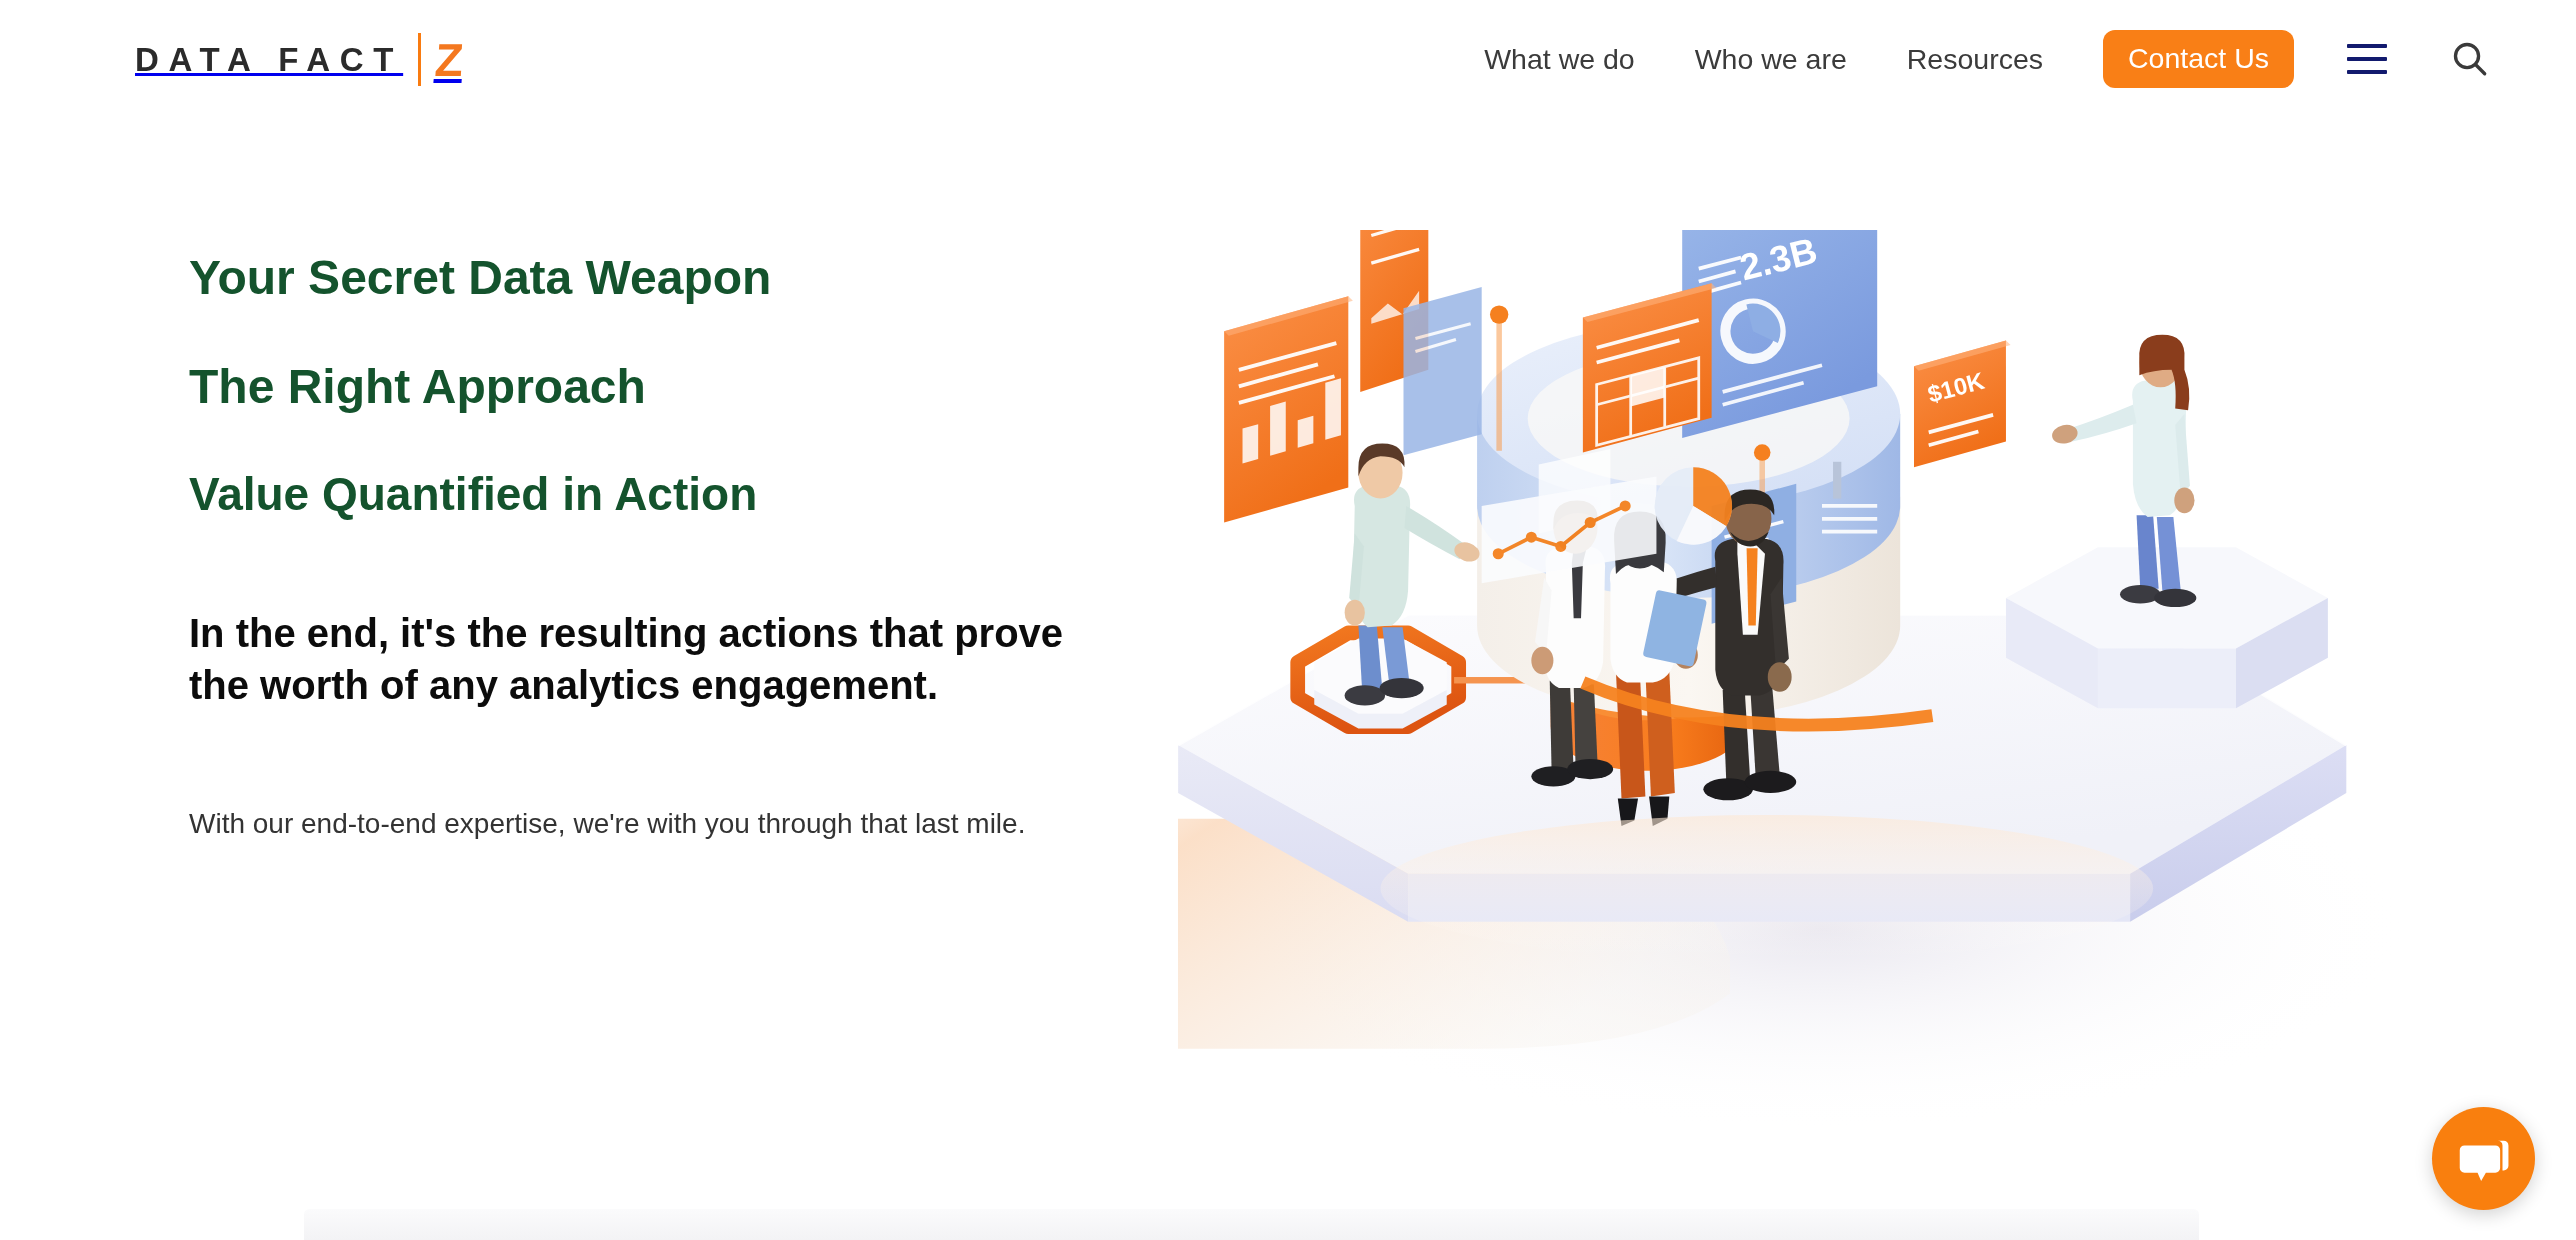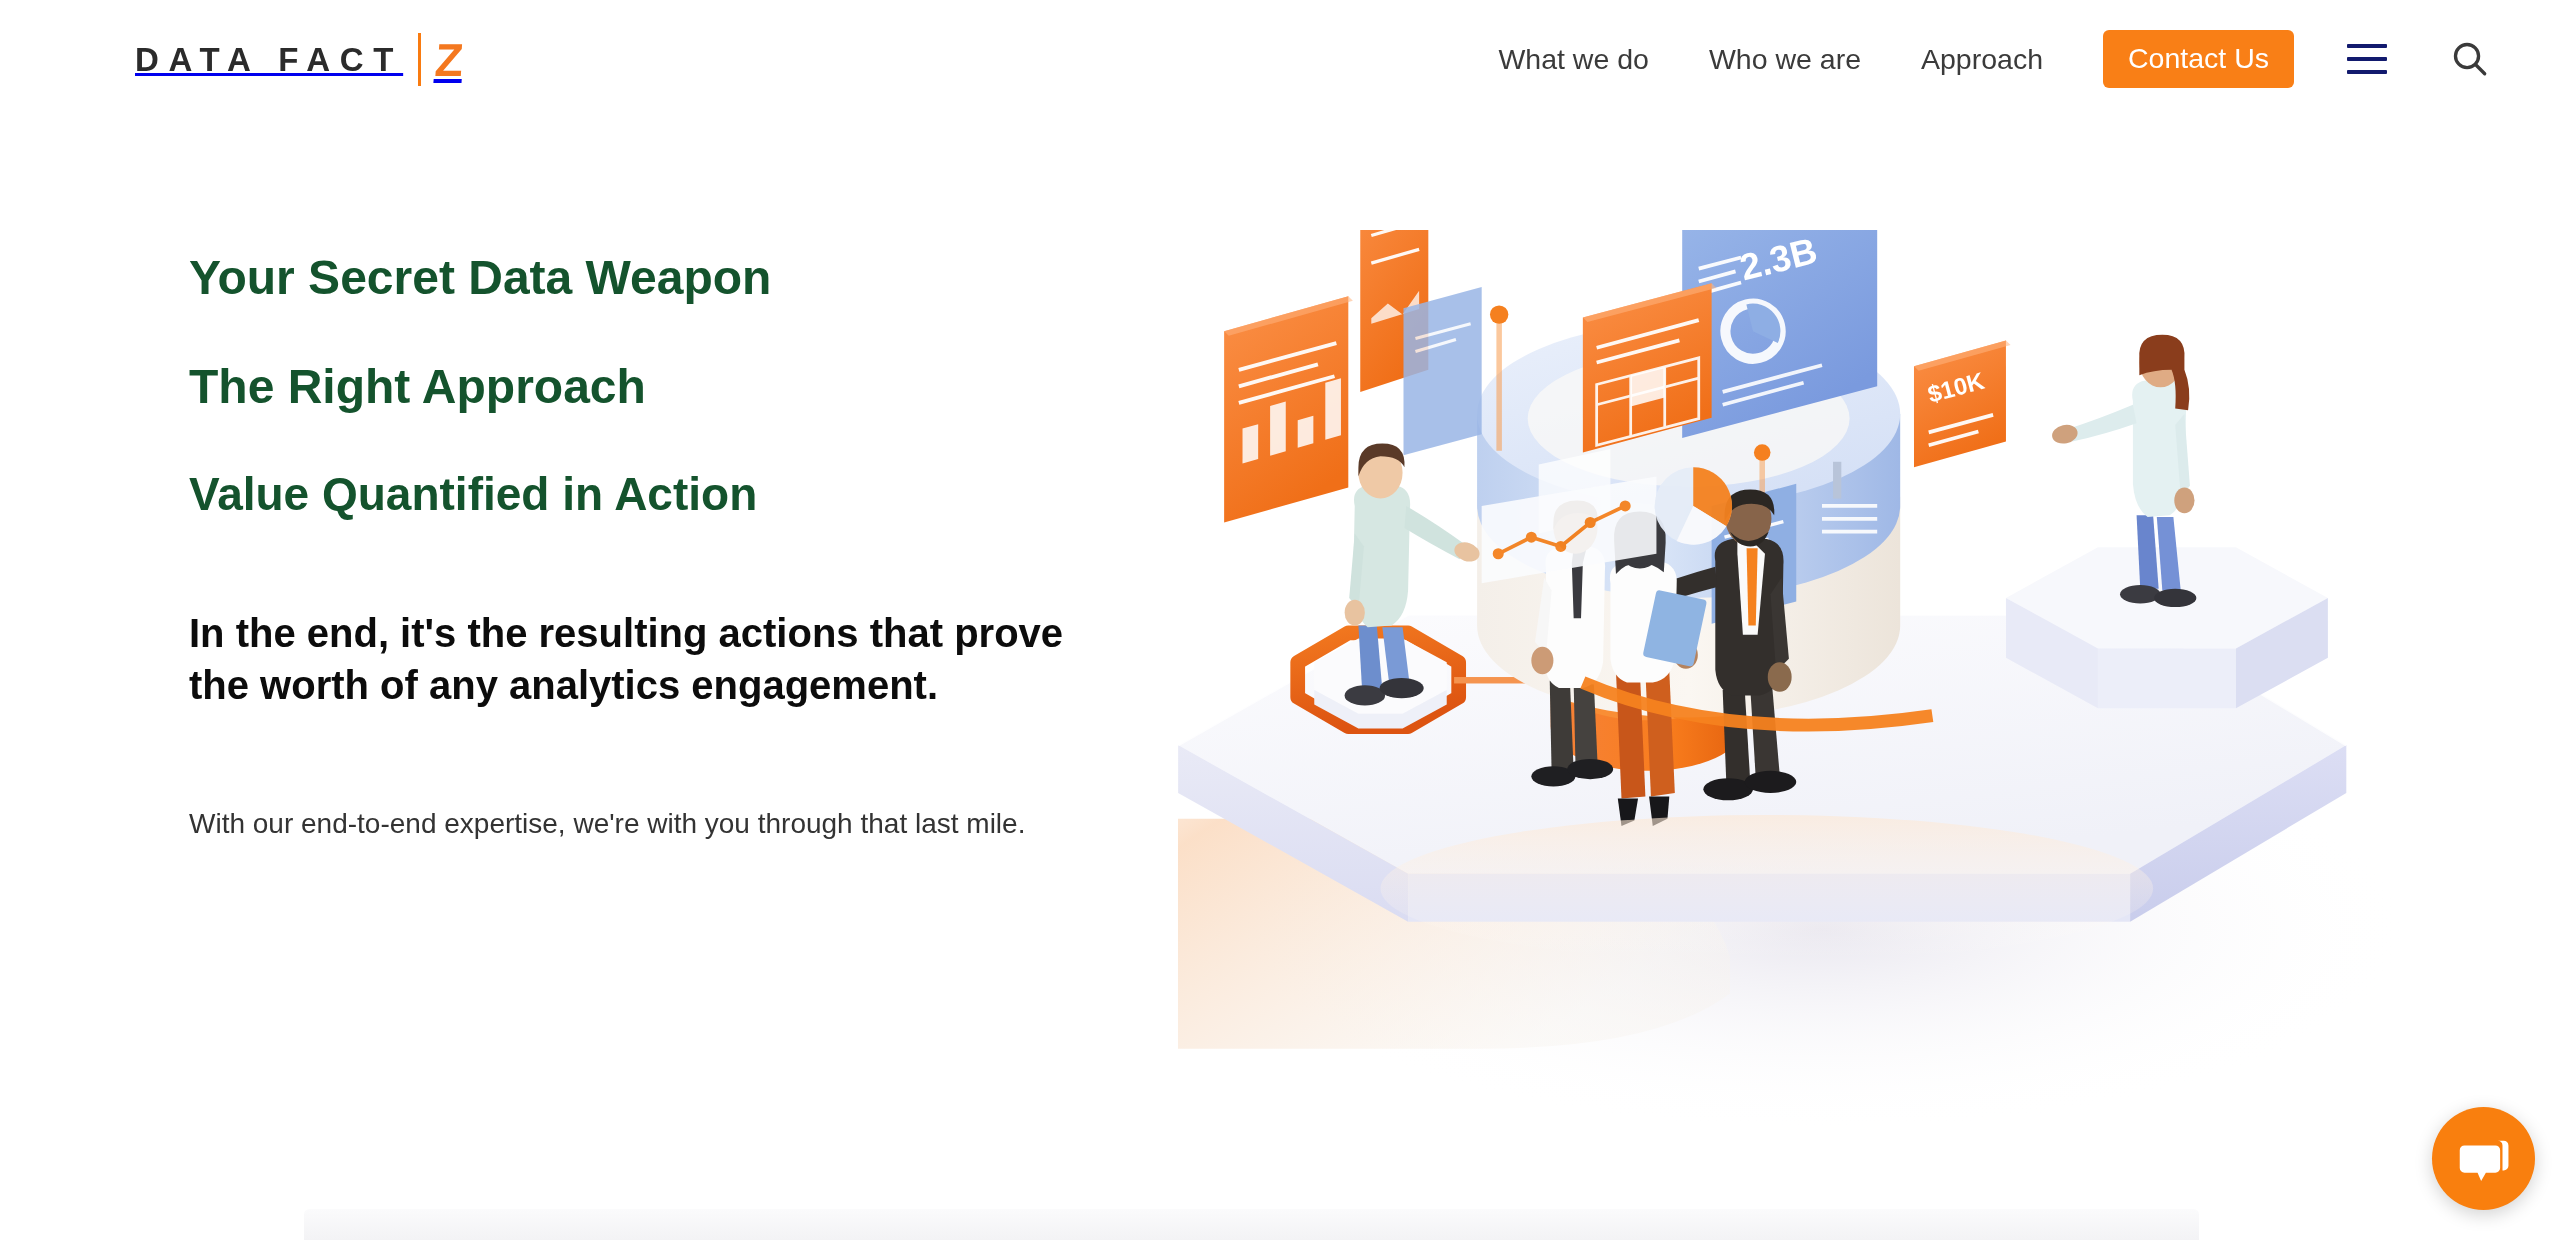--- a/index.html
+++ b/index.html
@@ -85,21 +85,21 @@
     line-height: 1;
     cursor: pointer;
   }
   .nav-link:first-child { padding-left: 0; }
 
   .contact-btn {
     background: #f97f16;
     color: #ffffff;
     font-size: 28.5px;
     border: none;
-    border-radius: 6px;
+    border-radius: 12px;
     padding: 14px 25px 15.6px 25px;
     margin-left: 22px;
     cursor: pointer;
     font-family: "Liberation Sans", sans-serif;
     line-height: 1;
     white-space: nowrap;
   }
 
   .hamburger {
     margin-left: 37px;
@@ -214,21 +214,21 @@
 
     <a class="logo" href="#">
       <span class="logo-word">DATA FACT</span>
       <span class="logo-divider"></span>
       <span class="logo-z">Z</span>
     </a>
 
     <nav class="nav">
       <a class="nav-link" href="#">What we do</a>
       <a class="nav-link" href="#">Who we are</a>
-      <a class="nav-link" href="#">Approach</a>
+      <a class="nav-link" href="#">Resources</a>
 
       <button class="contact-btn">Contact Us</button>
 
       <div class="hamburger">
         <span></span>
         <span></span>
         <span></span>
       </div>
 
       <div class="search-icon">

